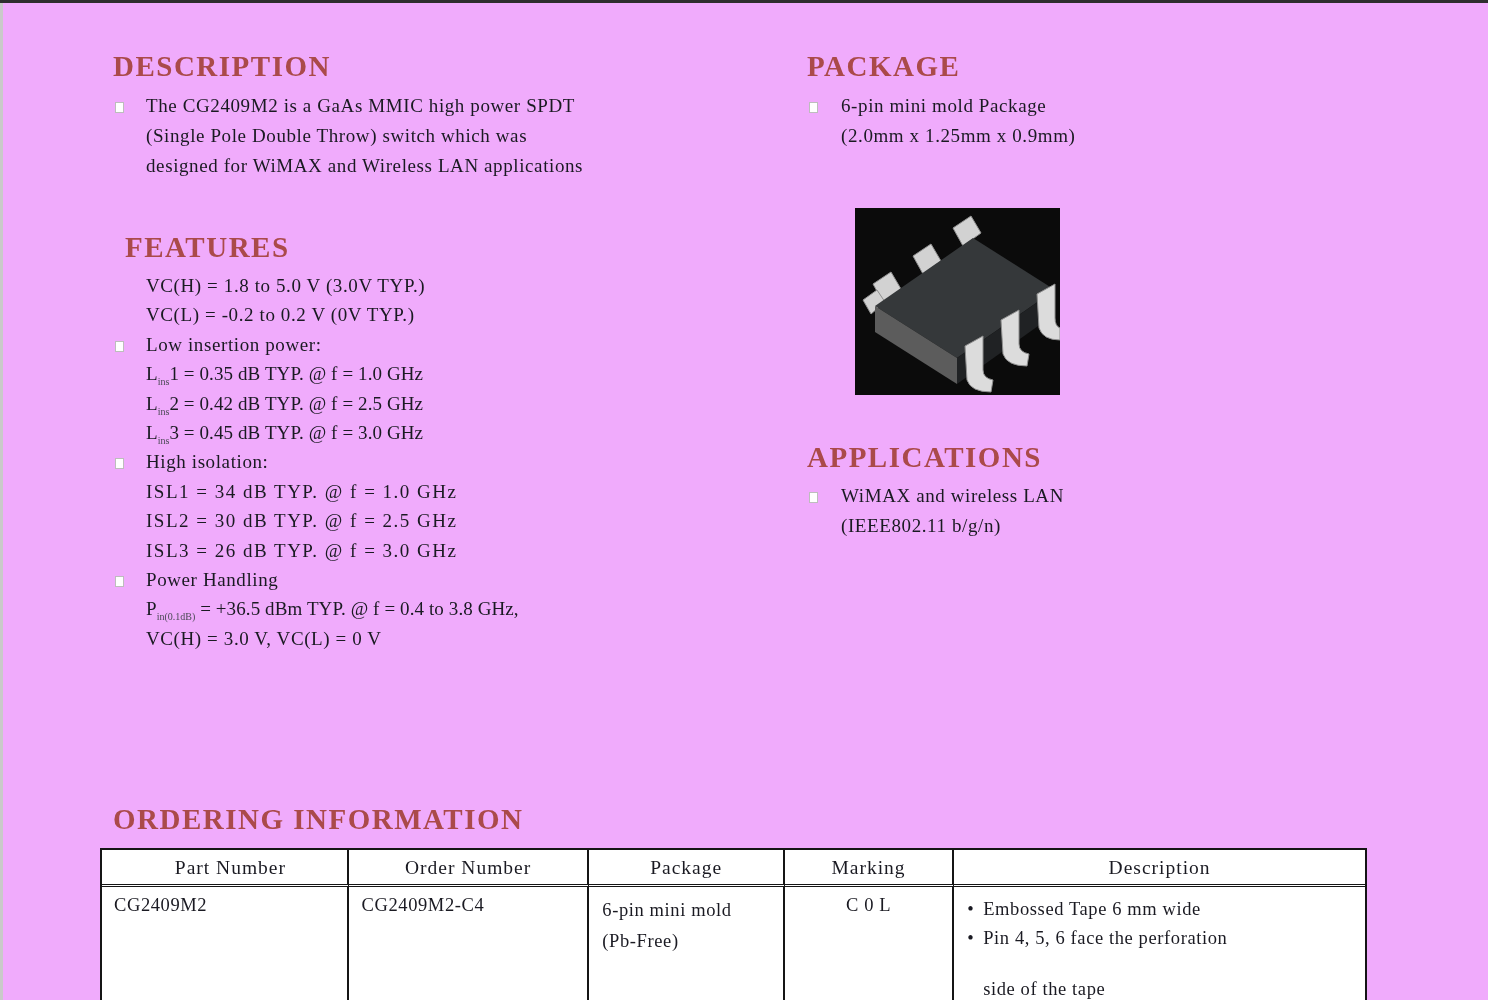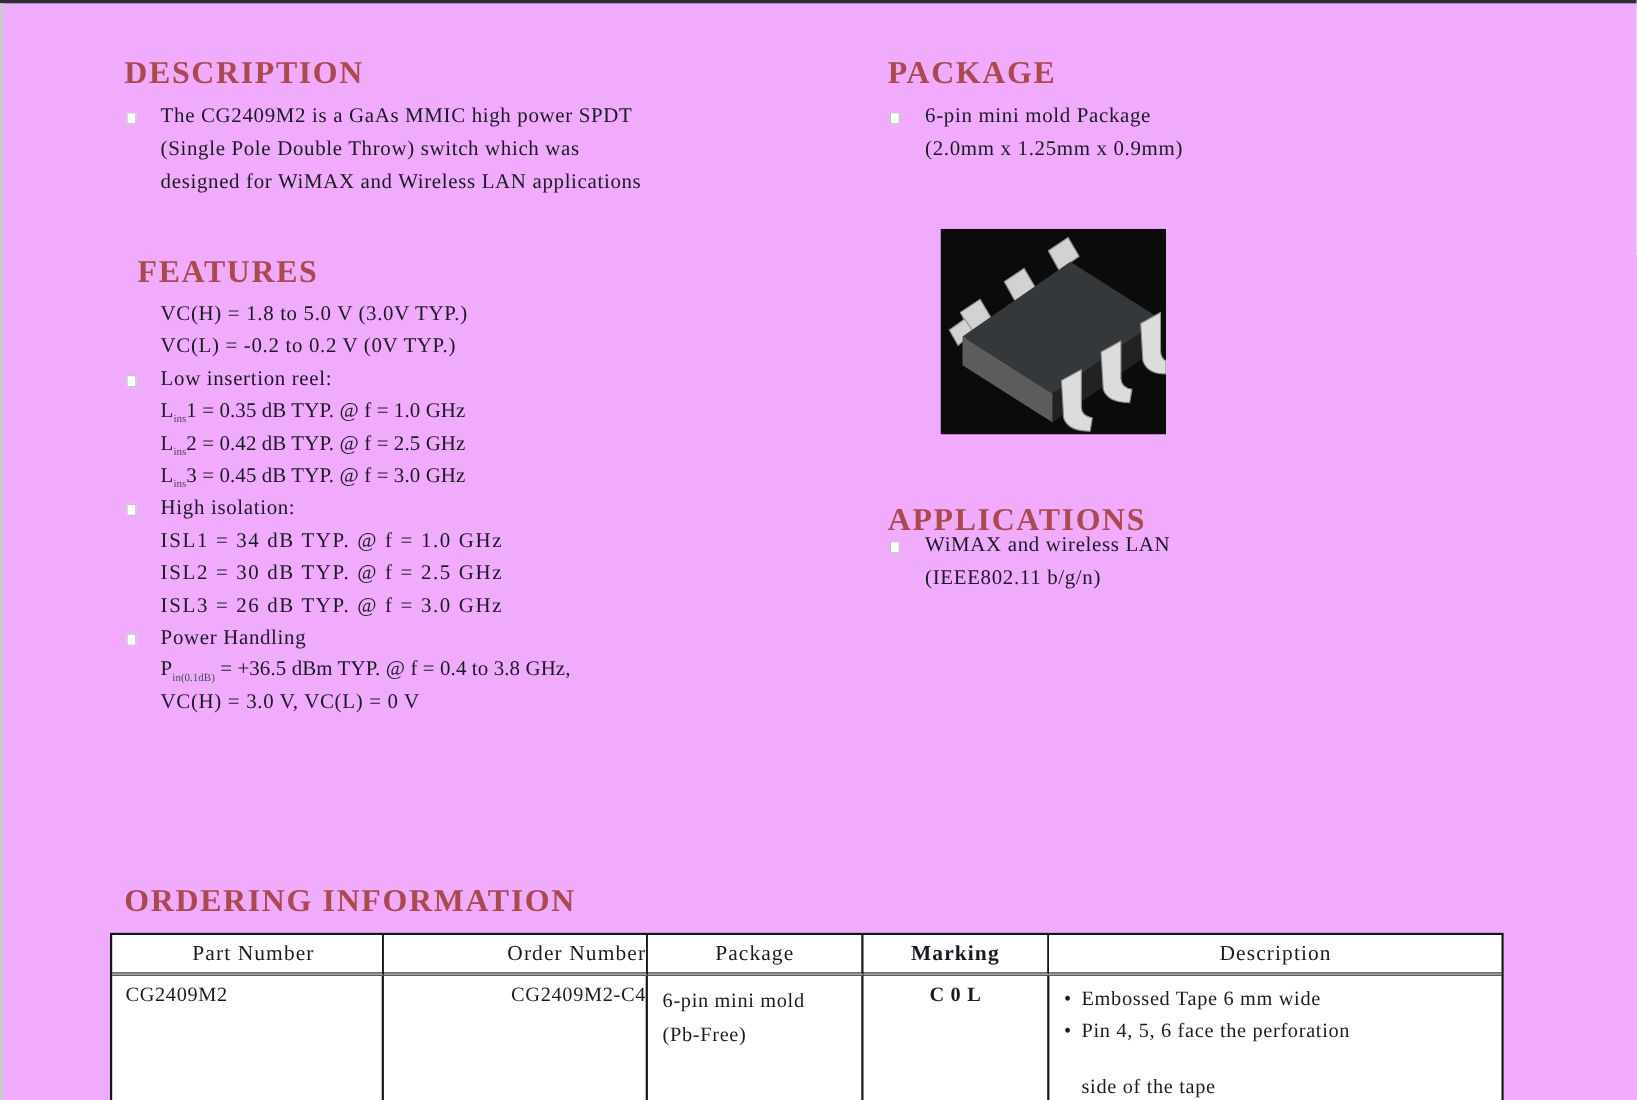--- a/index.html
+++ b/index.html
@@ -37,22 +37,22 @@
     border:2px solid #151515; box-sizing:content-box; background:#fff;
   }
   .trow { display:flex; }
   .cell { box-sizing:border-box; border-right:2px solid #151515; }
   .cell:last-child { border-right:none; }
   .th {
     font-size:19.5px; text-align:center; padding:7px 0 5px;
     border-bottom:3px double #151515; letter-spacing:1px; white-space:nowrap;
   }
   .td { font-size:18.5px; padding:8px 0 0 13px; height:175px; letter-spacing:0.6px; }
-  .c1 { width:256px;padding-left:12px; } .c2 { width:250px;text-align:right; } .c3 { width:203px; }
-  .c4 { width:176px;font-weight:bold; } .c5 { width:427px; }
+  .c1 { width:256px;padding-left:12px; } .c2 { width:250px; } .c3 { width:203px; }
+  .c4 { width:176px; } .c5 { width:427px; }
   .td.c4 { text-align:center; padding-left:0; }
   .pkgline { line-height:31px; white-space:nowrap; }
   .dline { line-height:29px; white-space:nowrap; }
   .dline .b { display:inline-block; width:16px; }
   .dindent { margin-top:22px; padding-left:16px; }
 </style>
 </head>
 <body>
 
 <div class="page">
@@ -76,21 +76,21 @@
   <div class="hd" style="left:125px; top:231px;text-align:center;">FEATURES</div>
   <div class="blk" style="left:113px; top:275px;">
     <div class="line fline">
       <span>VC(H) = 1.8 to 5.0 V (3.0V TYP.)</span>
     </div>
     <div class="line fline">
       <span>VC(L) = -0.2 to 0.2 V (0V TYP.)</span>
     </div>
     <div class="line fline">
       <span class="sq"></span>
-      <span>Low insertion reel:</span>
+      <span>Low insertion power:</span>
     </div>
     <div class="line fline tight">
       <span>L</span><sub>ins</sub><span>1 = 0.35 dB TYP. @ f = 1.0 GHz</span>
     </div>
     <div class="line fline tight">
       <span>L</span><sub>ins</sub><span>2 = 0.42 dB TYP. @ f = 2.5 GHz</span>
     </div>
     <div class="line fline tight">
       <span>L</span><sub>ins</sub><span>3 = 0.45 dB TYP. @ f = 3.0 GHz</span>
     </div>
@@ -146,21 +146,21 @@
       <polygon points="102,150 200,82 200,106 102,176" fill="#202224"></polygon>
 
       <g fill="#dcdcdc" stroke="#8f8f8f" stroke-width="1">
         <path d="M110,138 L128,128 L128,162 Q128,170 138,172 L136,184 Q116,184 112,172 Z"></path>
         <path d="M146,112 L164,102 L164,136 Q164,144 174,146 L172,158 Q152,158 148,146 Z"></path>
         <path d="M182,86 L200,76 L200,110 Q200,118 205,120 L205,132 Q188,132 184,120 Z"></path>
       </g>
     </svg>
   </div>
 
-  <div class="hd" style="left:807px; top:441px;margin-top:16px;">APPLICATIONS</div>
+  <div class="hd" style="left:807px; top:441px;">APPLICATIONS</div>
   <div class="blk" style="left:807px; top:485px;">
     <div class="line" style="padding-left:34px;text-align:center;">
       <span class="sq"></span>
       <span>WiMAX and wireless LAN</span>
     </div>
     <div class="line" style="padding-left:34px;">
       <span>(IEEE802.11 b/g/n)</span>
     </div>
   </div>
 

